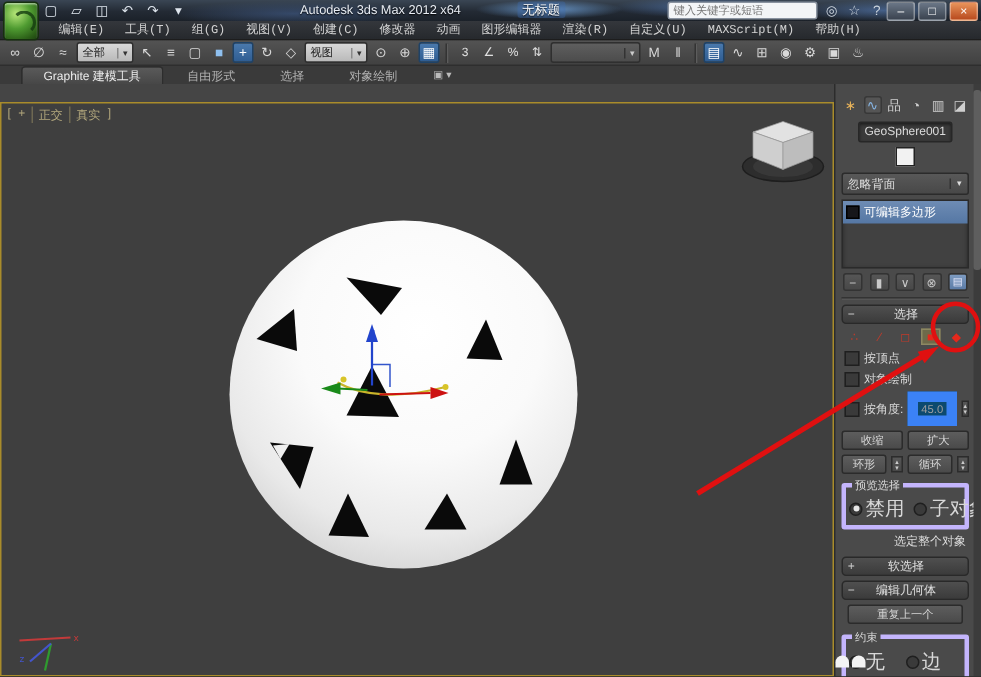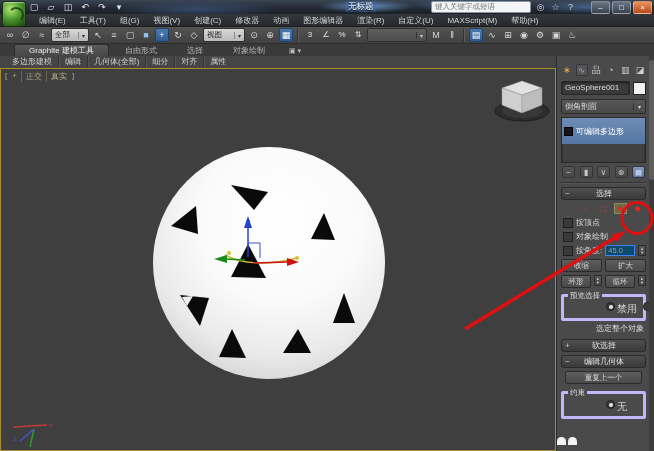--- a/index.html
+++ b/index.html
@@ -18,33 +18,33 @@
     background:radial-gradient(circle at 35% 30%, #b8e87a, #4f9b31 45%, #2c6018 80%, #1d4110);
     border:1px solid #16300e;box-shadow:inset 0 1px 1px rgba(255,255,255,.5);z-index:5;}
   .logo::after{content:"";position:absolute;left:5px;top:5px;width:12px;height:12px;border-radius:50%;
     border:2px solid rgba(20,60,15,.8);border-left-color:transparent;border-bottom-color:transparent;}
   .qat{position:absolute;left:28px;top:1px;display:flex;gap:5px;align-items:center;height:12px;}
   .qat .ticon{color:#dfe6ee;font-size:9px;line-height:12px;width:12px;text-align:center;}
   .tb-title{position:absolute;left:200px;top:1px;width:200px;height:12px;font-size:8.5px;
     color:#e8edf4;text-shadow:0 1px 1px #000;white-space:nowrap;}
   .tb-doc{position:absolute;left:345px;top:1px;font-size:8.5px;color:#fff;text-shadow:0 1px 1px #000;
     background:rgba(60,110,180,.35);padding:0 3px;border-radius:2px;height:11px;line-height:11px;}
-  .infocenter{position:absolute;right:78px;top:1px;display:flex;gap:4px;align-items:flex-start;}
+  .infocenter{position:absolute;right:64px;top:1px;display:flex;gap:4px;align-items:flex-start;}
   .search{width:92px;height:10px;background:#f3f5f7;border:1px solid #8a93a0;border-radius:2px;
     font-size:7.5px;color:#777;padding:0 3px;line-height:10px;overflow:hidden;white-space:nowrap;}
   .ic{color:#cdd5de;font-size:9px;width:11px;text-align:center;line-height:12px;}
   .winbtns{position:absolute;right:2px;top:1px;display:flex;gap:2px;}
   .winbtn{width:17px;height:11px;font-size:8px;line-height:11px;text-align:center;color:#fff;
     border:1px solid rgba(255,255,255,.35);border-radius:2px;background:linear-gradient(#6a7686,#3a434f);}
   .winbtn.close{background:linear-gradient(#e8935a,#b84a1e);}
   
   .menubar{position:absolute;left:0;top:14px;width:654px;height:13px;
     background:linear-gradient(#34373c,#26292d);border-bottom:1px solid #1d1d1d;
     display:flex;align-items:center;gap:0;padding-left:32px;box-sizing:border-box;}
-  .menu-item{font-size:8px;color:#d4d4d4;padding:0 7px;line-height:13px;white-space:nowrap;}
+  .menu-item{font-size:8px;color:#d4d4d4;padding:0 7px;line-height:13px;white-space:nowrap;font-family:Liberation Mono, monospace;}
   
   .toolbar{position:absolute;left:0;top:27px;width:654px;height:17px;
     background:linear-gradient(#535353,#414141);border-bottom:1px solid #2e2e2e;
     display:flex;align-items:center;gap:2px;padding-left:3px;box-sizing:border-box;}
   .tbtn{width:14px;height:14px;border-radius:2px;text-align:center;line-height:14px;
     font-size:9px;color:#d8d8d8;flex:0 0 auto;}
   .tbtn.blue{color:#8fc0ef;}
   .tbtn.hl{background:linear-gradient(#4a79ad,#2f5d92);border:1px solid #1f4266;box-sizing:border-box;line-height:12px;color:#fff;}
   .tsep{width:1px;height:13px;background:#333;border-right:1px solid #5d5d5d;margin:0 2px;flex:0 0 auto;}
   .combo{height:12px;background:linear-gradient(#d9d9d9,#b9b9b9);border:1px solid #2f2f2f;border-radius:2px;
@@ -79,65 +79,65 @@
   .artifact{position:absolute;width:9px;height:8px;background:#f4f4f4;border-radius:5px 5px 0 0;z-index:30;}
   
   .cpanel{position:absolute;left:556px;top:56px;width:98px;height:395px;background:#4a4a4a;
     border-left:1px solid #2c2c2c;box-sizing:border-box;padding:0 8px 0 4px;overflow:hidden;z-index:10;}
   .cp-scroll{position:absolute;right:0;top:0;width:5px;height:395px;background:#3c3c3c;}
   .cp-scroll .thumb{position:absolute;left:0;top:4px;width:5px;height:120px;background:#5e5e5e;border-radius:2px;}
   .cp-tabs{margin-top:7px;height:13px;display:flex;justify-content:space-between;align-items:center;}
   .cptab{width:12px;height:12px;text-align:center;line-height:12px;font-size:9px;color:#cfcfcf;}
   .cptab.create{color:#e8b35a;}
   .cptab.modify{color:#86b4e2;background:#555;border:1px solid #383838;box-sizing:border-box;border-radius:2px;line-height:10px;}
-  .cp-name{margin-top:5px;display:flex;gap:3px;align-items:center;}
+  .cp-name{margin-top:5px;display:flex;gap:3px;align-items:center;flex-direction:column;}
   .field{background:#3a3a3a;border:1px solid #272727;box-shadow:inset 0 1px 2px rgba(0,0,0,.5);
     color:#dcdcdc;font-size:8px;height:12px;line-height:12px;padding:0 3px;border-radius:2px;
     white-space:nowrap;overflow:hidden;}
   .cp-name .field{flex:1;}
   .swatch{width:11px;height:11px;background:#f2f2f2;border:1px solid #222;flex:0 0 auto;}
   .cp-modlist{margin-top:4px;height:13px;display:flex;background:linear-gradient(#585858,#484848);
     border:1px solid #2b2b2b;border-radius:2px;align-items:center;}
   .cp-modlist .lbl{flex:1;font-size:8px;color:#ddd;padding-left:3px;white-space:nowrap;}
   .cp-modlist .arr{width:11px;text-align:center;font-size:6px;color:#ddd;border-left:1px solid #333;}
   .cp-grid{margin-top:4px;display:grid;grid-template-columns:1fr 1fr;gap:2px 3px;}
   .btn{background:linear-gradient(#5d5d5d,#4a4a4a);border:1px solid #2b2b2b;border-radius:2px;
     color:#d6d6d6;font-size:7.5px;text-align:center;height:10px;line-height:10px;
     white-space:nowrap;overflow:hidden;}
   .btn.amber{color:#dca75a;}
   .cp-stack{margin-top:3px;height:44px;background:#414141;border:1px solid #2a2a2a;
     box-shadow:inset 0 1px 3px rgba(0,0,0,.4);}
-  .stk-row{height:26px;background:linear-gradient(#6e8cb4,#5577a4);display:flex;align-items:center;gap:3px;padding:0 2px;}
+  .stk-row{height:15px;background:linear-gradient(#6e8cb4,#5577a4);display:flex;align-items:center;gap:3px;padding:0 2px;}
   .stk-ico{width:7px;height:7px;background:#16161a;border:1px solid #000;flex:0 0 auto;}
   .stk-lbl{font-size:8px;color:#fff;white-space:nowrap;overflow:hidden;}
   .cp-stackbar{margin-top:2px;height:14px;display:flex;justify-content:space-between;align-items:center;padding:0 1px;}
   .sbico{width:13px;height:12px;text-align:center;line-height:12px;font-size:8px;color:#c9c9c9;
     background:linear-gradient(#565656,#484848);border:1px solid #333;border-radius:2px;box-sizing:border-box;}
   .sbico.cfg{background:linear-gradient(#7e9cc2,#5b7ba6);color:#eef;font-size:7px;}
   .cp-div{height:1px;background:#333;border-bottom:1px solid #555;margin-top:3px;}
   .rhdr{margin-top:3px;height:11px;background:linear-gradient(#4f4f4f,#3b3b3b);border:1px solid #292929;
     border-radius:3px;display:flex;align-items:center;font-size:8px;color:#e0e0e0;}
   .rhdr .tg{width:11px;text-align:center;font-size:8px;color:#cfcfcf;line-height:10px;}
   .rhdr .ttl{flex:1;text-align:center;padding-right:10px;white-space:nowrap;}
   .so-row{margin-top:3px;display:flex;justify-content:space-between;padding:0 2px;}
   .soic{width:13px;height:11px;text-align:center;line-height:11px;font-size:8px;color:#c33a2a;}
   .soic.bright{color:#e5281c;}
   .soic.active{background:#6e6a4a;border:1px solid #8d8862;box-sizing:border-box;line-height:9px;}
   .chkrow{margin:3px 0 0 2px;display:flex;align-items:center;gap:3px;font-size:8px;color:#d8d8d8;white-space:nowrap;}
   .chk{width:8px;height:8px;background:#3a3a3a;border:1px solid #1f1f1f;flex:0 0 auto;}
-  .numfield{width:26px;height:9px;background:#0c4a6e;border:1px solid #3b82f6;color:#9d9d9d;
+  .numfield{width:26px;height:9px;background:#0c4a6e;border:7px solid #3b82f6;color:#9d9d9d;
     font-size:7.5px;line-height:9px;padding:0 2px;}
   .spin{width:8px;height:11px;display:flex;flex-direction:column;justify-content:center;
     background:linear-gradient(#575757,#474747);border:1px solid #2c2c2c;box-sizing:border-box;}
   .spin span{font-size:4.5px;line-height:4px;color:#ccc;text-align:center;}
-  .row2{margin-top:3px;display:flex;gap:3px;}
+  .row2{margin-top:3px;display:flex;gap:3px;align-items:center;}
   .row2 .btn{flex:1;height:11px;line-height:11px;}
   .grp{margin:3px 0 0 0;border:3px solid #c4b5fd;border-radius:2px;padding:1px 2px 2px;position:relative;}
   .grp .leg{position:absolute;top:-5px;left:4px;background:#4a4a4a;font-size:7.5px;color:#d8d8d8;padding:0 2px;line-height:8px;}
-  .radios{display:flex;align-items:flex-start;gap:2px;font-size:10px;color:#d8d8d8;margin-top:4px;flex-wrap:nowrap;margin-left:40px;}
+  .radios{display:flex;align-items:center;gap:2px;font-size:13px;color:#d8d8d8;margin-top:4px;flex-wrap:nowrap;}
   .rad{width:7px;height:7px;border-radius:50%;background:#3a3a3a;border:1px solid #1f1f1f;flex:0 0 auto;position:relative;}
   .rad.sel::after{content:"";position:absolute;left:1.5px;top:1.5px;width:4px;height:4px;border-radius:50%;background:#e8e8e8;}
   .radlbl{margin-right:4px;white-space:nowrap;}
   .status{margin-top:2px;text-align:right;font-size:8px;color:#dcdcdc;padding-right:2px;white-space:nowrap;}
   .cgrid{display:grid;grid-template-columns:1fr 1fr;gap:2px 0;margin-top:3px;}
   
   .annot{position:absolute;left:0;top:0;z-index:50;pointer-events:none;}
 </style>
 </head>
 <body>
@@ -146,20 +146,21 @@
 
   <div class="titlebar">
     <div class="qat">
       <span class="ticon">▢</span>
       <span class="ticon">▱</span>
       <span class="ticon">◫</span>
       <span class="ticon">↶</span>
       <span class="ticon">↷</span>
       <span class="ticon">▾</span>
     </div>
+    <div class="tb-title">Autodesk 3ds Max 2012 x64</div>
     <div class="tb-doc">无标题</div>
     <div class="infocenter">
       <div class="search">键入关键字或短语</div>
       <span class="ic">◎</span>
       <span class="ic">☆</span>
       <span class="ic">?</span>
     </div>
     <div class="winbtns">
       <span class="winbtn">–</span>
       <span class="winbtn">□</span>
@@ -226,28 +227,20 @@
     <span class="tbtn">♨</span>
   </div>
 
   <div class="ribbontabs">
     <span class="rtab active">Graphite 建模工具</span>
     <span class="rtab">自由形式</span>
     <span class="rtab">选择</span>
     <span class="rtab">对象绘制</span>
     <span class="rtab-icon">▣ ▾</span>
   </div>
-  <div class="subtabs">
-    <span class="stab">多边形建模</span>
-    <span class="stab">编辑</span>
-    <span class="stab">几何体(全部)</span>
-    <span class="stab">细分</span>
-    <span class="stab">对齐</span>
-    <span class="stab">属性</span>
-  </div>
 
   <div class="viewport">
     <div class="vp-label">
       <span class="seg">+</span>
       <span class="seg">正交</span>
       <span class="seg">真实</span>
     </div>
     <svg class="scene" width="554" height="381" viewBox="0 0 554 381">
       <defs>
         <radialGradient id="sph" cx="0.55" cy="0.32" r="0.78">
@@ -317,21 +310,21 @@
       <span class="cptab">品</span>
       <span class="cptab">◔</span>
       <span class="cptab">▥</span>
       <span class="cptab">◪</span>
     </div>
     <div class="cp-name">
       <div class="field">GeoSphere001</div>
       <div class="swatch"></div>
     </div>
     <div class="cp-modlist">
-      <span class="lbl">倒角剖面</span>
+      <span class="lbl">忽略背面</span>
       <span class="arr">▾</span>
     </div>
     <div class="cp-stack">
       <div class="stk-row">
         <span class="stk-ico"></span>
         <span class="stk-lbl">可编辑多边形</span>
       </div>
     </div>
     <div class="cp-stackbar">
       <span class="sbico">−</span>

